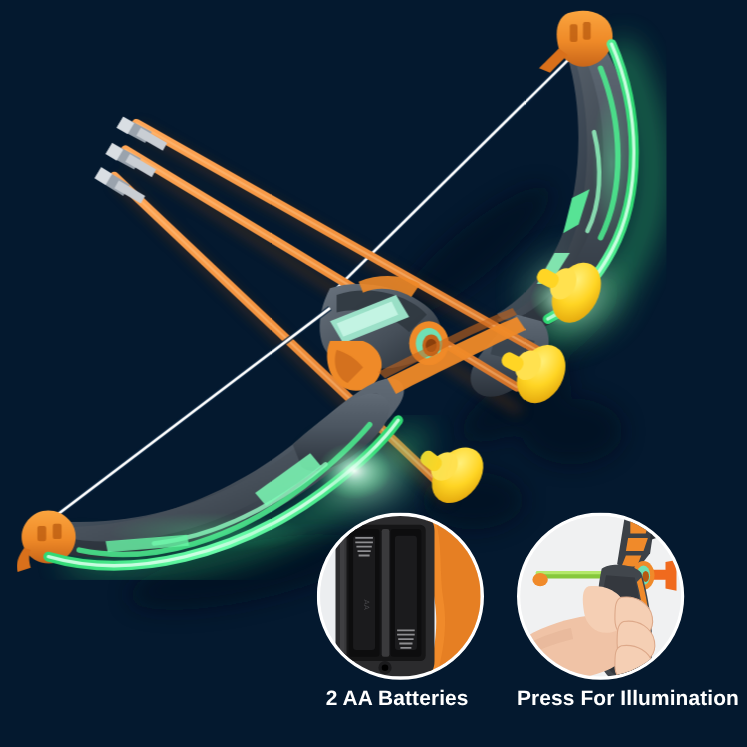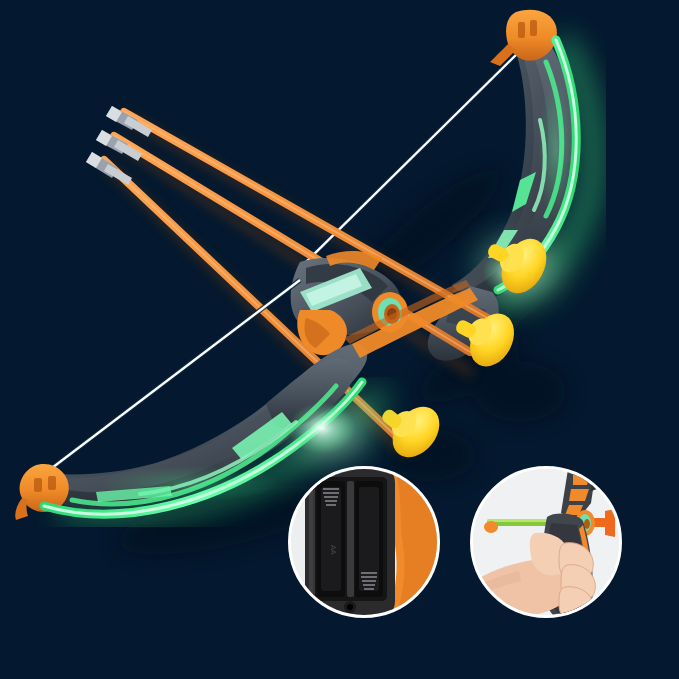--- a/index.html
+++ b/index.html
@@ -291,20 +291,21 @@
             <path d="M73 120 h10"></path>
         </g>
 
         <circle cx="59" cy="138" r="6" fill="#1a1a1c"></circle>
         <circle cx="59" cy="138" r="3" fill="#000"></circle>
 
         <path d="M18 10 C18 4 24 0 32 0 L40 0 C30 2 24 8 24 16 L24 130 C24 138 28 142 34 144
                  L30 146 C22 144 18 138 18 130 Z" fill="#4c4c50" opacity="0.6"></path>
       </svg>
     </div>
+    <div class="inset-label">2 AA Batteries</div>
   </div>
 
   <div class="inset-wrap" id="inset-right">
     <div class="inset-circle">
       <svg viewBox="0 0 146 146">
         <rect x="0" y="0" width="146" height="146" fill="#f0f1f2"></rect>
 
         <g>
           <path d="M96 -6 L124 -6 L118 34 L104 52 L88 44 Z" fill="#3c4147"></path>
           <path d="M100 2 L118 2 L114 16 L100 16 Z" fill="#f08a2a"></path>
@@ -349,15 +350,16 @@
                      C92 112 86 104 86 94 C86 84 86 76 92 74 Z"></path>
             <path d="M94 96 C108 94 120 102 122 114 C124 126 116 134 104 134
                      C94 134 88 126 88 116 C88 106 88 98 94 96 Z"></path>
             <path d="M92 118 C106 116 118 124 120 134 C122 146 114 152 102 152
                      C92 152 86 146 86 136 C86 126 86 120 92 118 Z"></path>
           </g>
           <path d="M-6 124 C8 114 28 106 46 102 L48 112 C30 116 10 124 -4 134 Z" fill="#e2b193" opacity="0.5"></path>
         </g>
       </svg>
     </div>
+    <div class="inset-label">Press For Illumination</div>
   </div>
 
 </div>
 
 </body></html>

